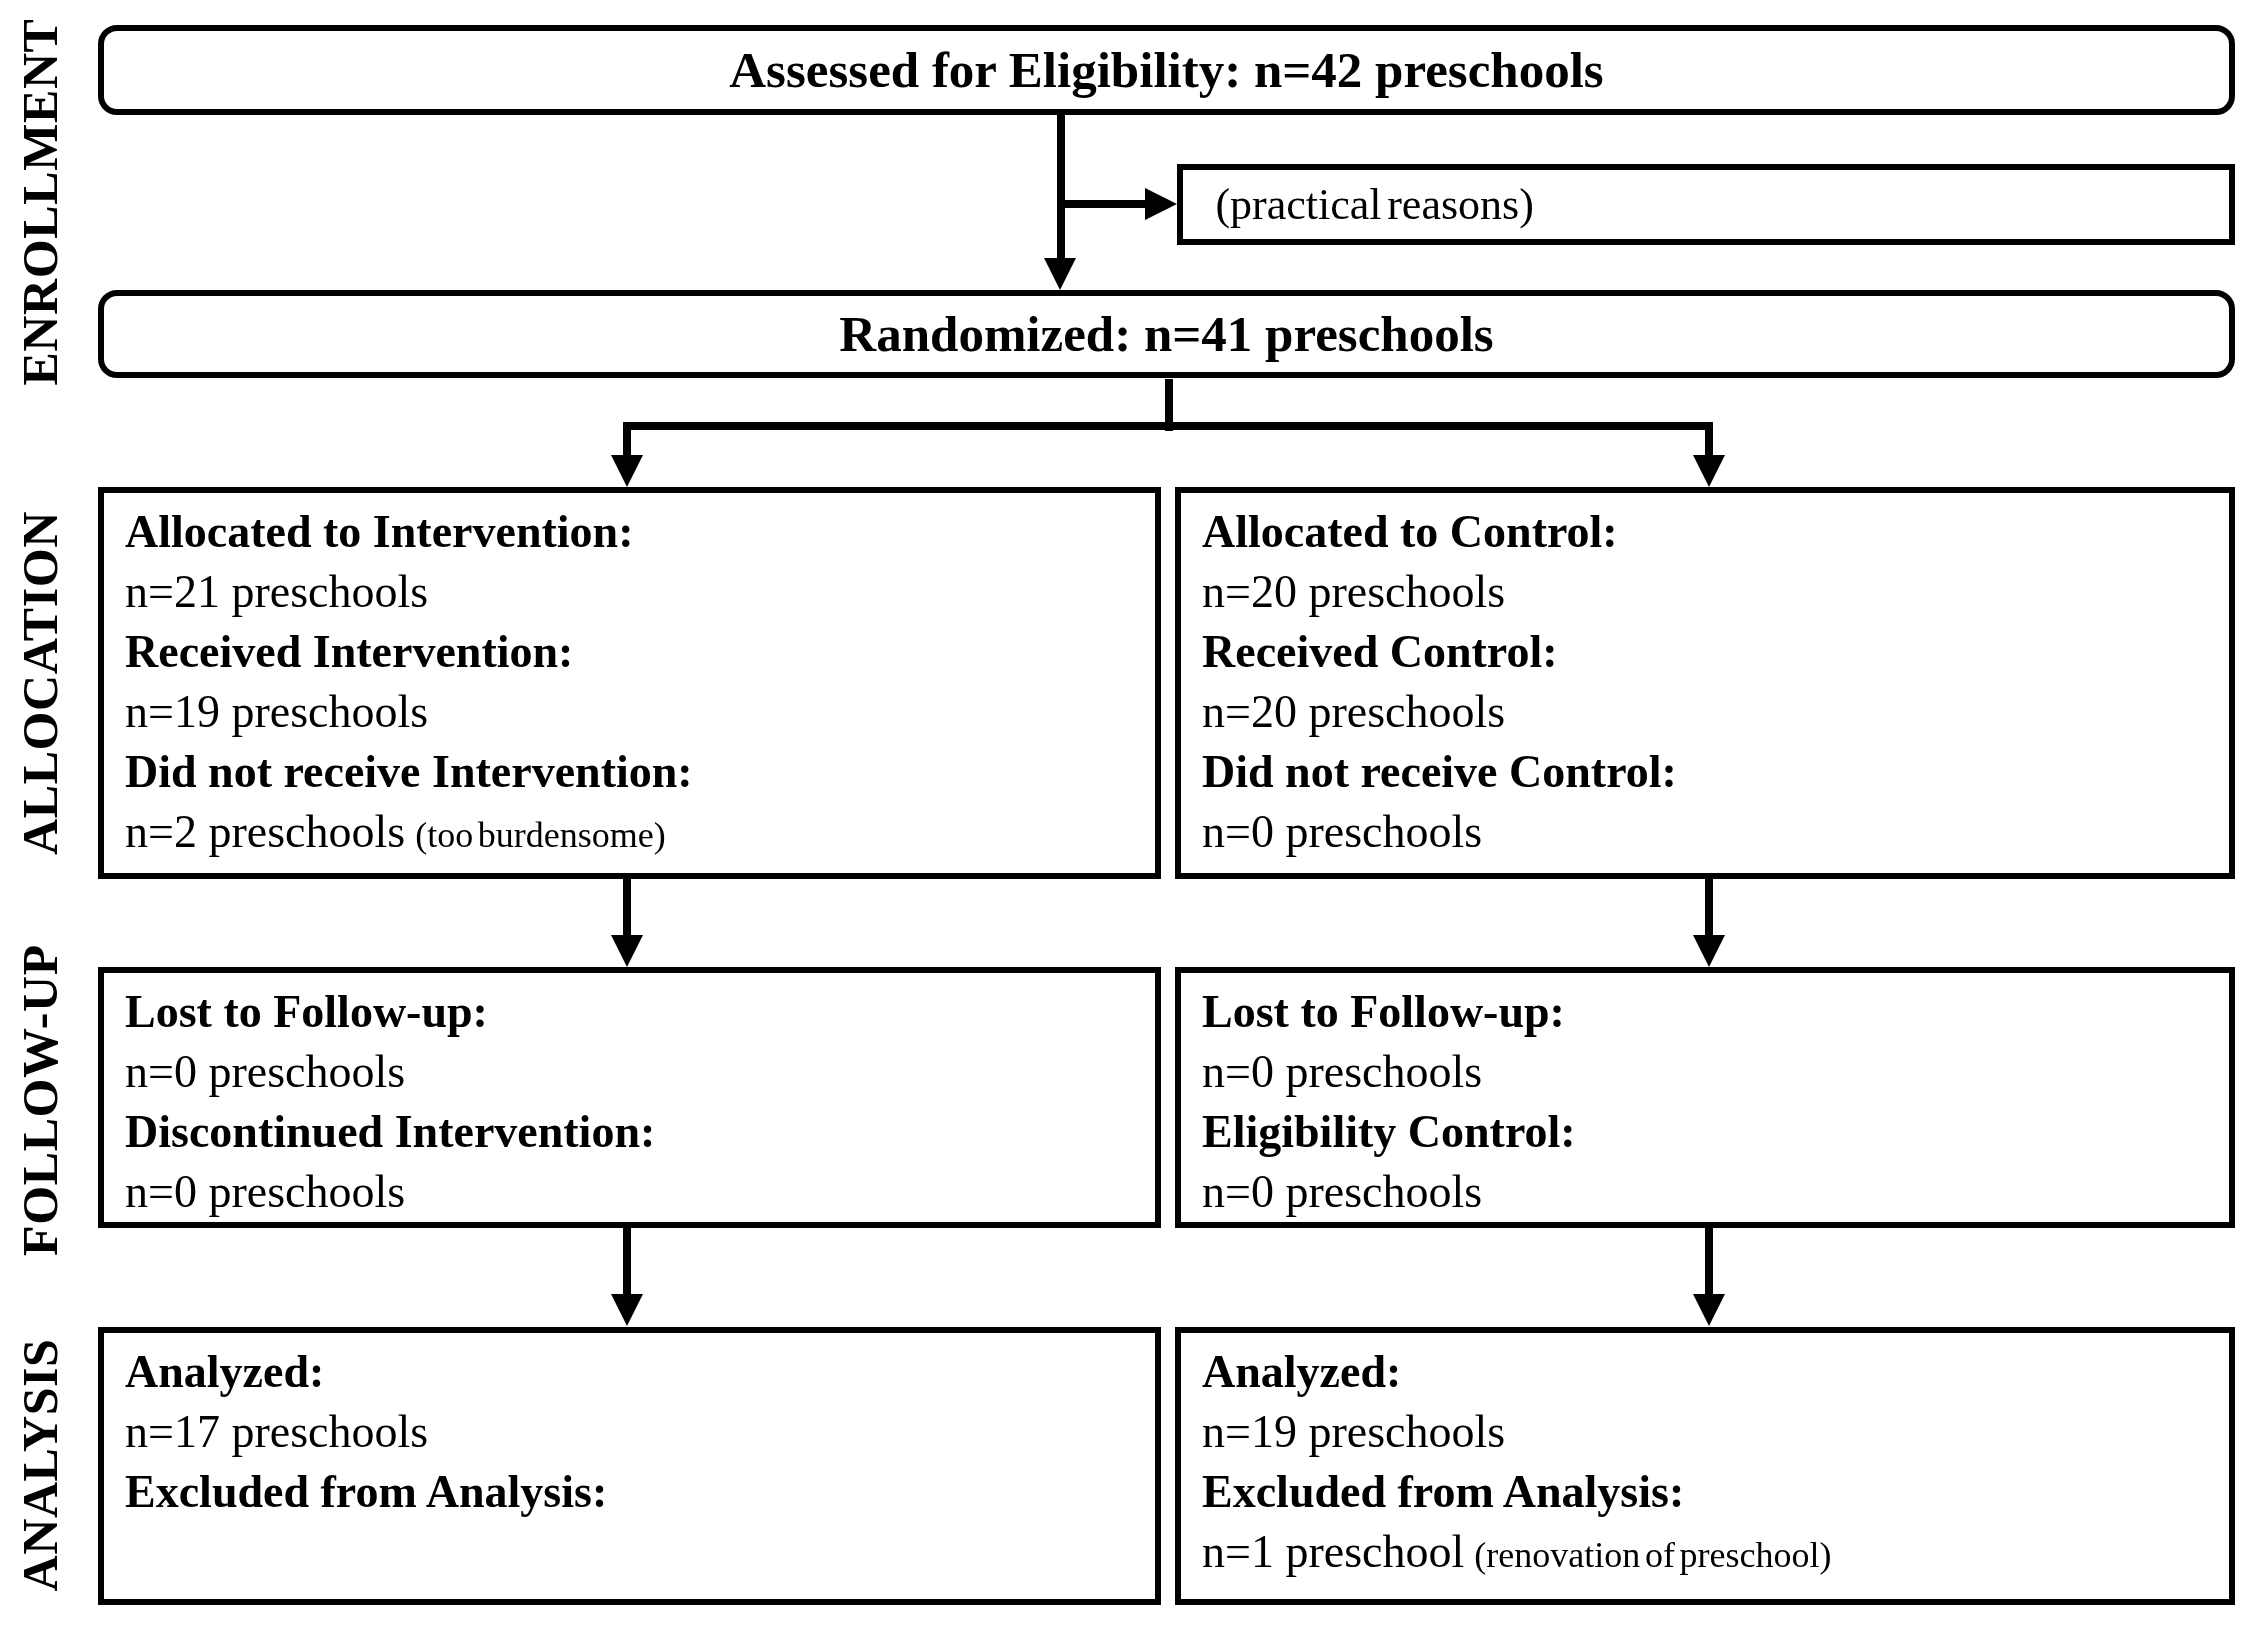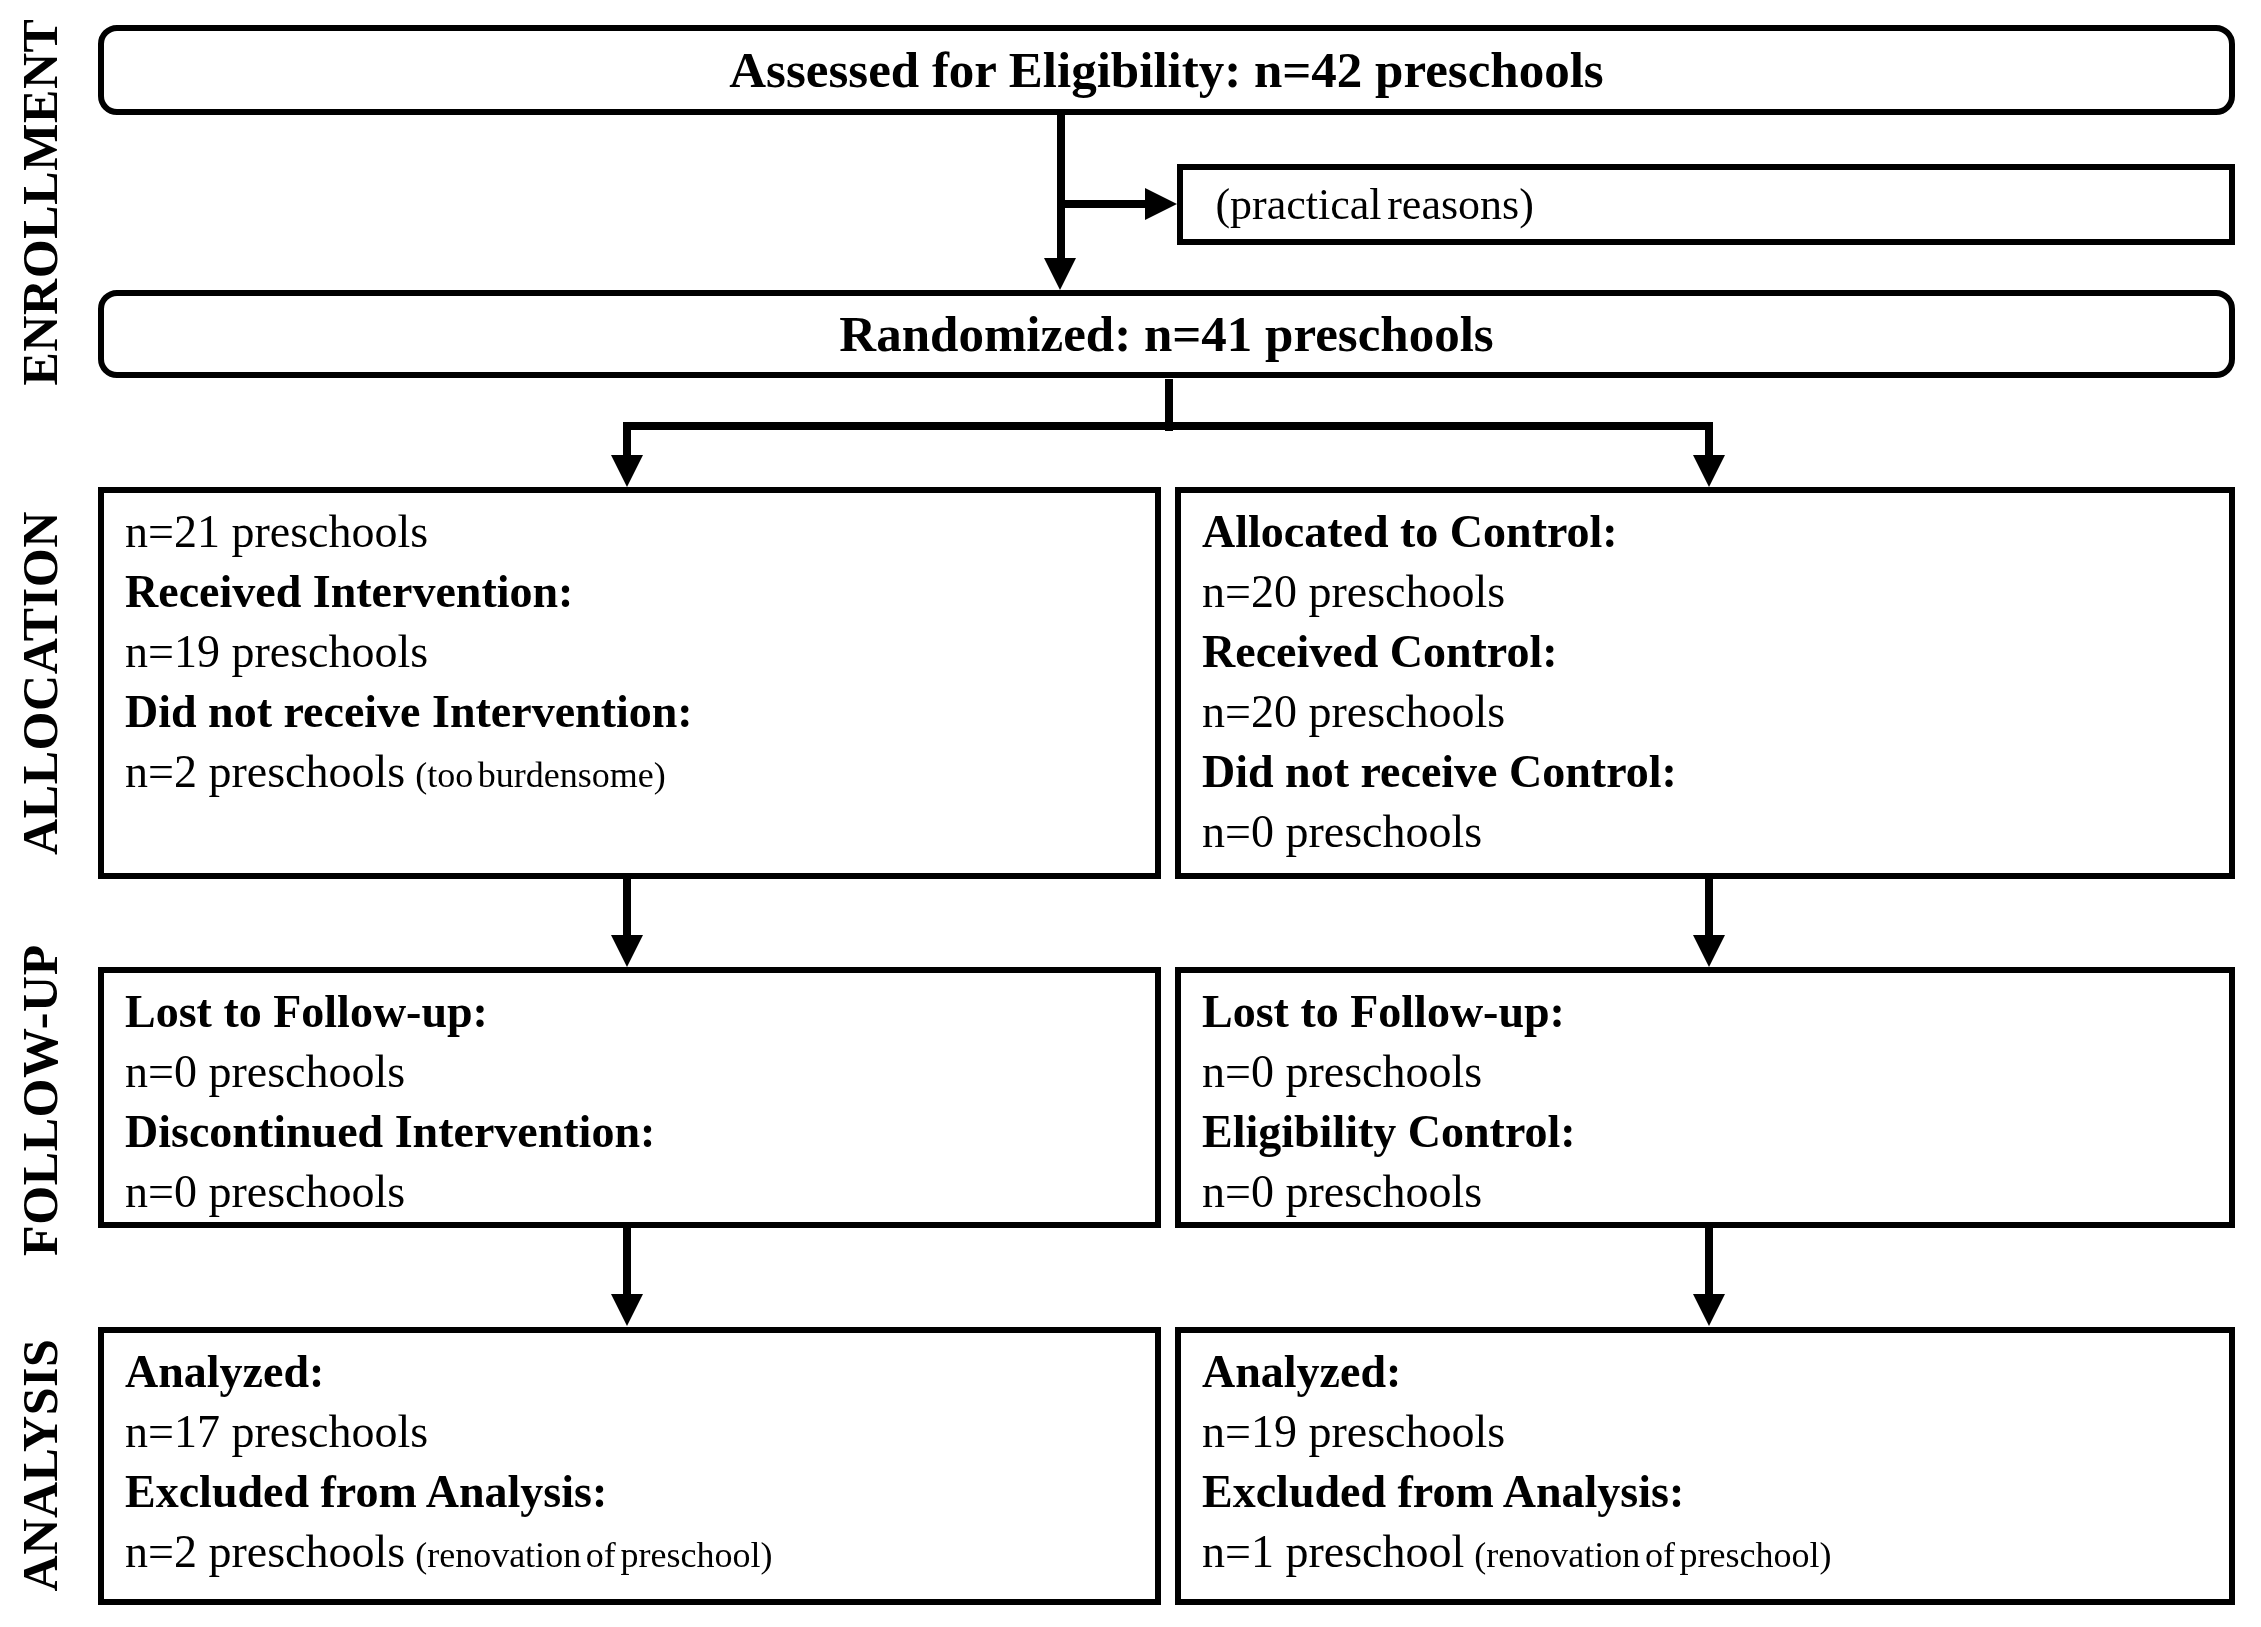--- a/index.html
+++ b/index.html
@@ -140,20 +140,21 @@
 
   <div class="box" id="box-excluded">
     <span class="note">(practical reasons)</span>
   </div>
 
   <div class="box hero-box" id="box-randomized">
     <span>Randomized: n=41 preschools</span>
   </div>
 
   <div class="box list-box" id="box-alloc-int">
+    <div class="line-b">Allocated to Intervention:</div>
     <div>n=21 preschools</div>
     <div class="line-b">Received Intervention:</div>
     <div>n=19 preschools</div>
     <div class="line-b">Did not receive Intervention:</div>
     <div><span>n=2 preschools</span><span class="note">(too burdensome)</span></div>
   </div>
 
   <div class="box list-box" id="box-alloc-ctl">
     <div class="line-b">Allocated to Control:</div>
     <div>n=20 preschools</div>
@@ -174,21 +175,20 @@
     <div class="line-b">Lost to Follow-up:</div>
     <div>n=0 preschools</div>
     <div class="line-b">Eligibility Control:</div>
     <div>n=0 preschools</div>
   </div>
 
   <div class="box list-box" id="box-an-int">
     <div class="line-b">Analyzed:</div>
     <div>n=17 preschools</div>
     <div class="line-b">Excluded from Analysis:</div>
-    <div><span>n=2 preschools</span><span class="note">(renovation of preschool)</span></div>
   </div>
 
   <div class="box list-box" id="box-an-ctl">
     <div class="line-b">Analyzed:</div>
     <div>n=19 preschools</div>
     <div class="line-b">Excluded from Analysis:</div>
     <div><span>n=1 preschool</span><span class="note">(renovation of preschool)</span></div>
   </div>
 
 </div>

